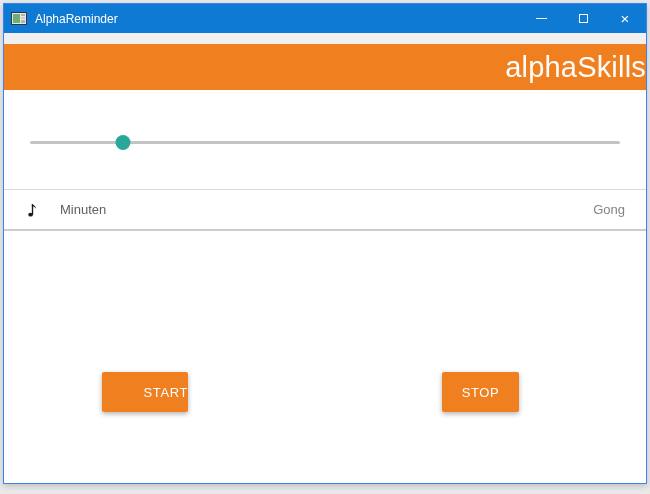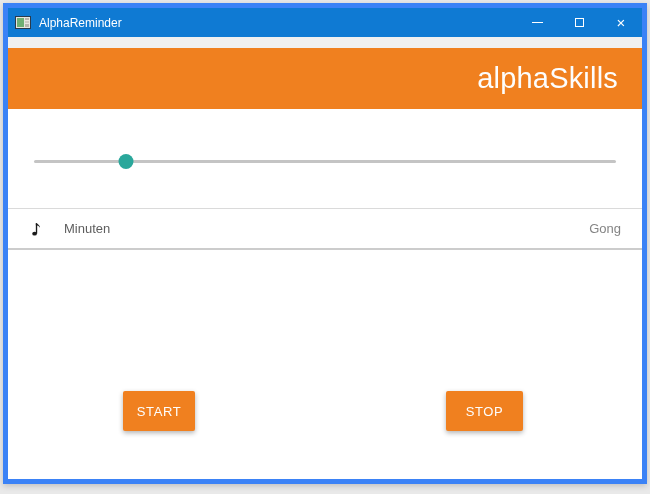--- a/index.html
+++ b/index.html
@@ -8,21 +8,21 @@
     font-family: "Liberation Sans", sans-serif;
     background: #e9e9e9;
     position: relative;
     overflow: hidden;
   }
   .window {
     position: absolute;
     left: 3px; top: 3px;
     width: 644px; height: 481px;
     background: #ffffff;
-    border: 5px solid #3b82f6;
+    border: 1px solid #3b82f6;
     display: flex;
     flex-direction: column;
     box-shadow: 0 2px 6px rgba(0,0,0,0.18);
   }
   
   .titlebar {
     height: 29px;
     background: #0f7ad3;
     display: flex;
     align-items: center;
@@ -38,27 +38,27 @@
     color: #ffffff; font-size: 13px;
     cursor: default;
   }
   .glyph-min { display:block; width: 11px; height: 1px; background: #fff; }
   .glyph-max { display:block; width: 9px; height: 9px; border: 1px solid #fff; }
   .glyph-close { font-size: 15px; line-height: 1; }
   
   .menustrip { height: 11px; background: #f0f0f0; flex: 0 0 auto; }
   
   .banner {
-    height: 61px;
+    height: 46px;
     background: #f0801f;
     color: #ffffff;
     display: flex;
     align-items: center;
     justify-content: flex-end;
-    padding-right: 24px;
+    padding-right: 0;
     flex: 0 0 auto;
   }
   .brand {
     font-size: 29px;
     letter-spacing: 0.2px;
     color: #fdfdfd;
   }
   
   .setting-row {
     height: 46px;
@@ -123,21 +123,21 @@
     background: #f0801f;
     color: #fdfdfd;
     border: none;
     font-family: "Liberation Sans", sans-serif;
     font-size: 13px;
     letter-spacing: 0.6px;
     border-radius: 2px;
     box-shadow: 0 2px 5px rgba(0,0,0,0.30);
     cursor: pointer;
   }
-  .btn-start { left: 115px; width: 72px; }
+  .btn-start { left: 98px; width: 86px; text-align: right; }
   .btn-stop  { left: 438px; width: 77px; text-align: center; }
 </style>
 </head>
 <body>
 
 <div class="window">
 
   <div class="titlebar">
     <svg class="app-icon" viewBox="0 0 16 13">
       <rect x="0.5" y="0.5" width="15" height="12" fill="#e8e6e0" stroke="#2b3a4a"></rect>

